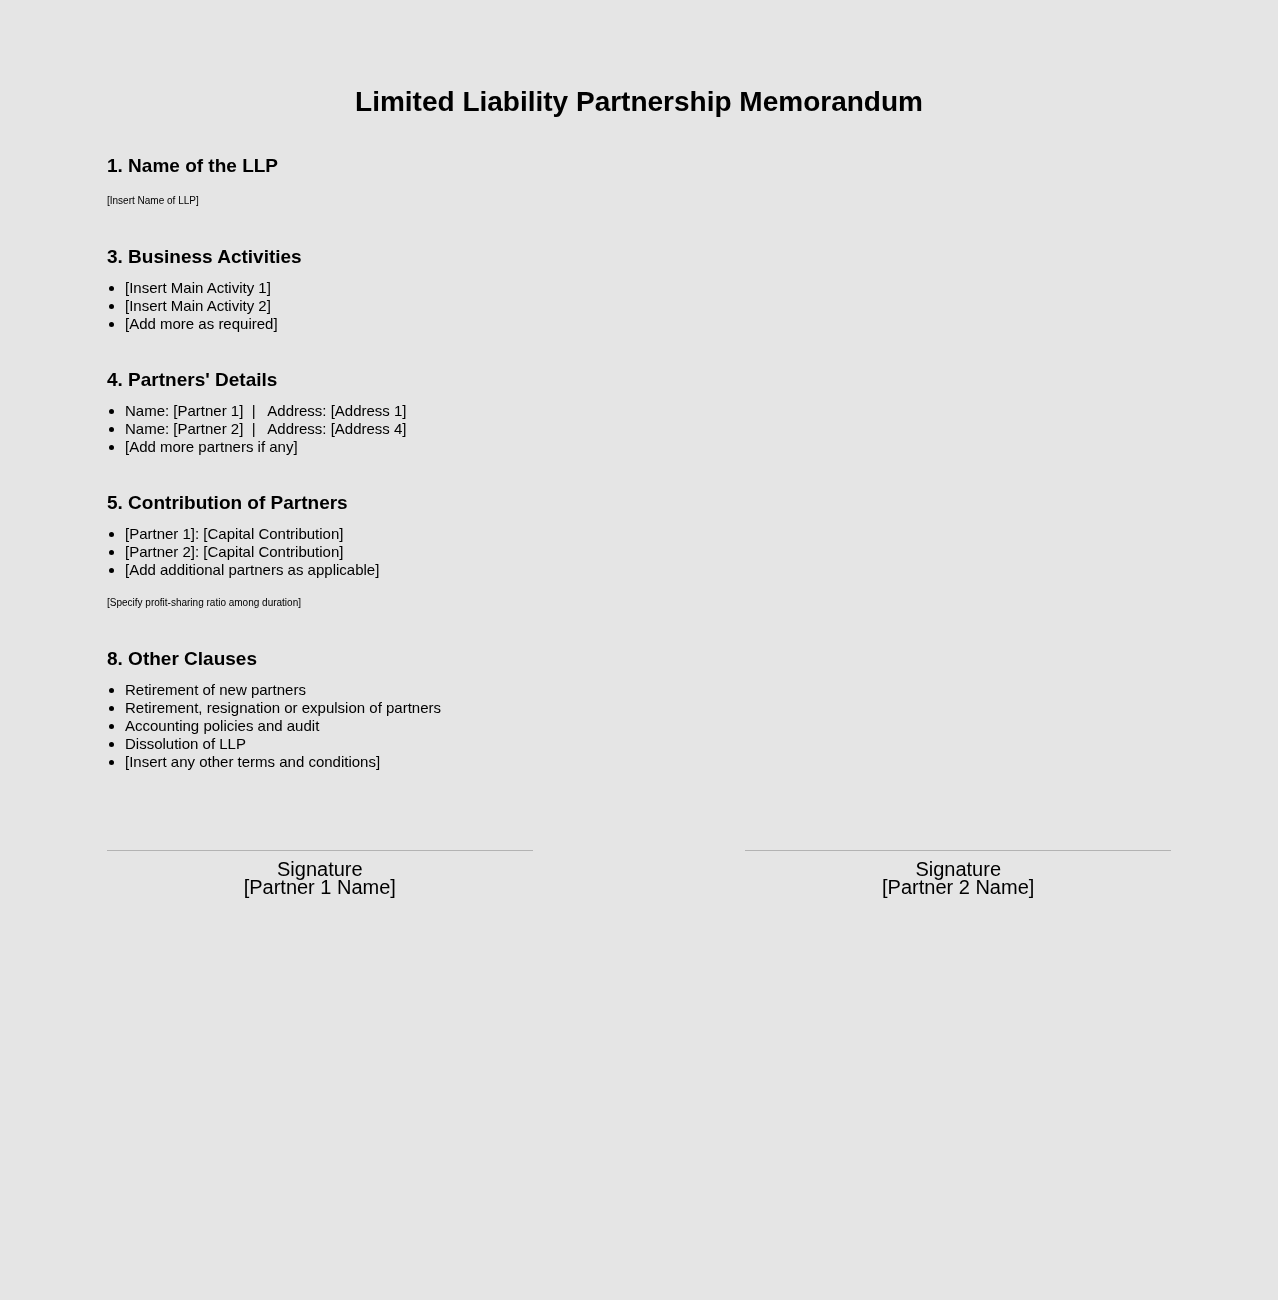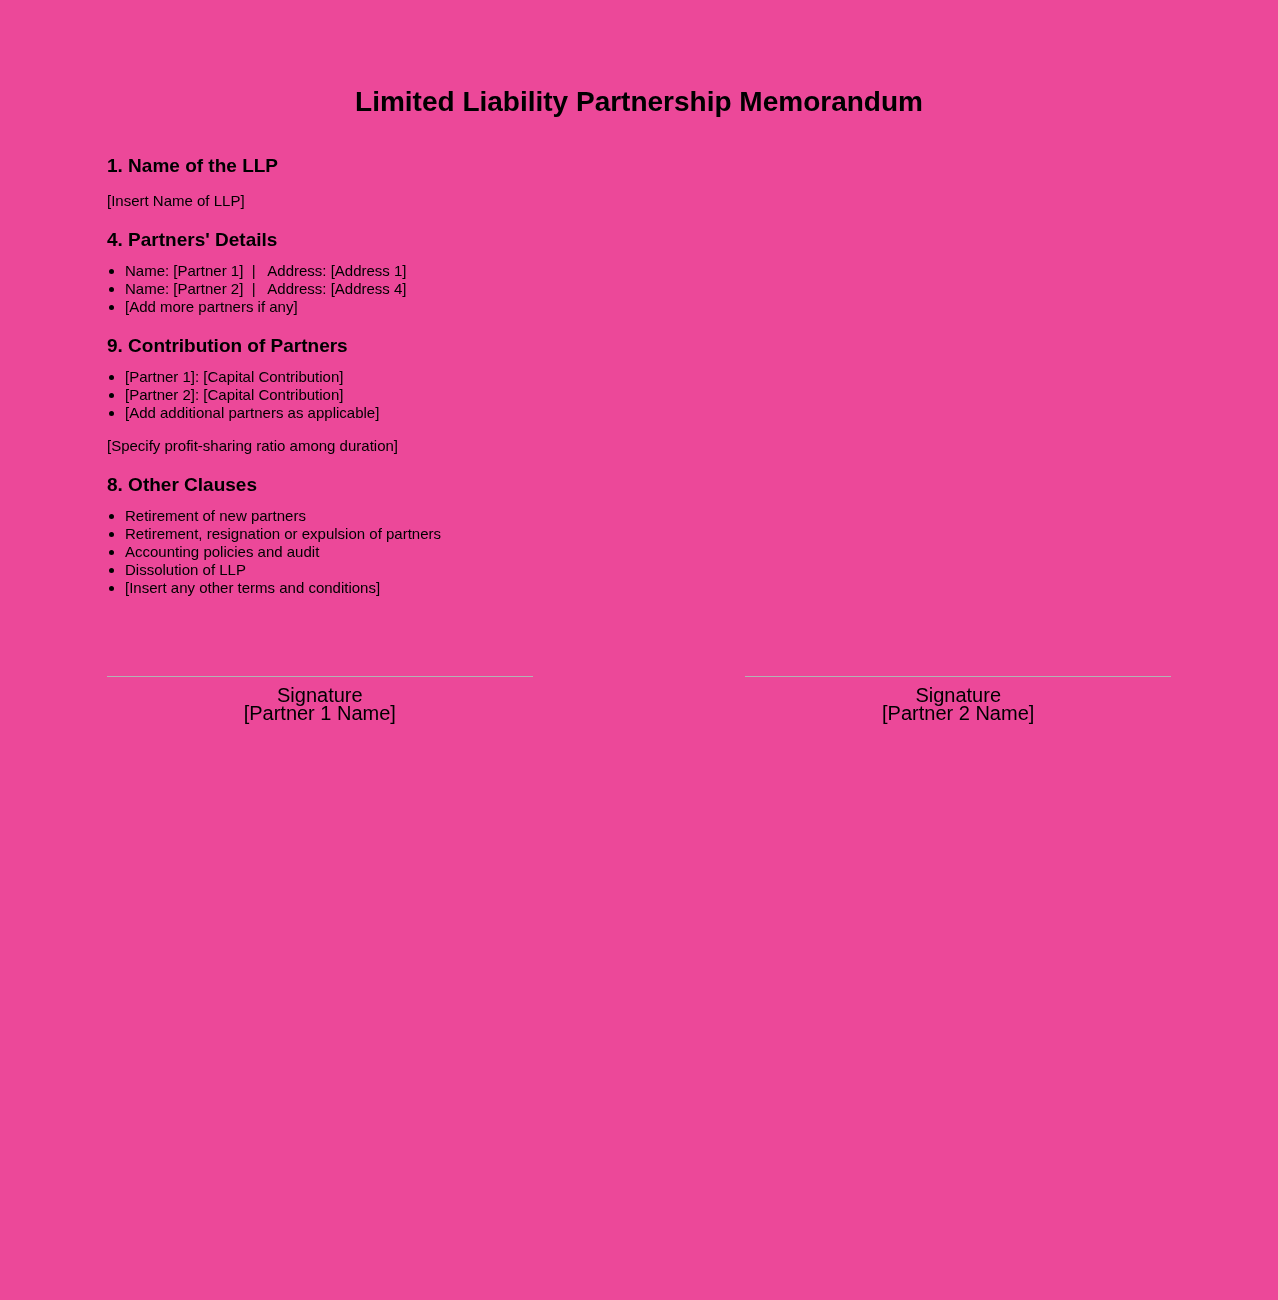--- a/index.html
+++ b/index.html
@@ -5,42 +5,42 @@
   * { box-sizing: border-box; }
   html, body { margin: 0; padding: 0; background: #ffffff; }
   body {
     font-family: "Liberation Sans", sans-serif;
     color: #000000;
     -webkit-font-smoothing: antialiased;
   }
   .page {
     width: 1278px;
     min-height: 1300px;
-    background: #ec4899;
+    background: #e5e5e5;
     overflow: hidden;
   }
   .doc {
     margin: 0 107px;
   }
   h1.doc-title {
     font-size: 28px;
     line-height: 32px;
     font-weight: bold;
     text-align: center;
     margin: 0 0 37px 0;
     padding-top: 86px;
   }
   section.doc-section h3 {
     font-size: 19px;
     line-height: 22px;
     font-weight: bold;
-    margin: 19px 0 0 0;
+    margin: 36px 0 0 0;
   }
   section.doc-section p {
-    font-size: 15px;
+    font-size: 10px;
     line-height: 18px;
     margin: 15px 0;
     white-space: pre-wrap;
   }
   section.doc-section ul {
     margin: 11px 0 15px 0;
     padding-left: 18px;
   }
   section.doc-section li {
     font-size: 15px;
@@ -75,32 +75,40 @@
     <h1 class="doc-title">Limited Liability Partnership Memorandum</h1>
 
     <section class="doc-section">
       <h3>1. Name of the LLP</h3>
       <p>[Insert Name of LLP]</p>
     </section>
 
     <section class="doc-section">
     </section>
 
+    <section class="doc-section">
+      <h3>3. Business Activities</h3>
+      <ul>
+        <li>[Insert Main Activity 1]</li>
+        <li>[Insert Main Activity 2]</li>
+        <li>[Add more as required]</li>
+      </ul>
+    </section>
 
     <section class="doc-section">
       <h3>4. Partners' Details</h3>
       <ul>
         <li>Name: [Partner 1]  |   Address: [Address 1]</li>
         <li>Name: [Partner 2]  |   Address: [Address 4]</li>
         <li>[Add more partners if any]</li>
       </ul>
     </section>
 
     <section class="doc-section">
-      <h3>9. Contribution of Partners</h3>
+      <h3>5. Contribution of Partners</h3>
       <ul>
         <li>[Partner 1]: [Capital Contribution]</li>
         <li>[Partner 2]: [Capital Contribution]</li>
         <li>[Add additional partners as applicable]</li>
       </ul>
     </section>
 
     <section class="doc-section">
       <p>[Specify profit-sharing ratio among duration]</p>
     </section>

